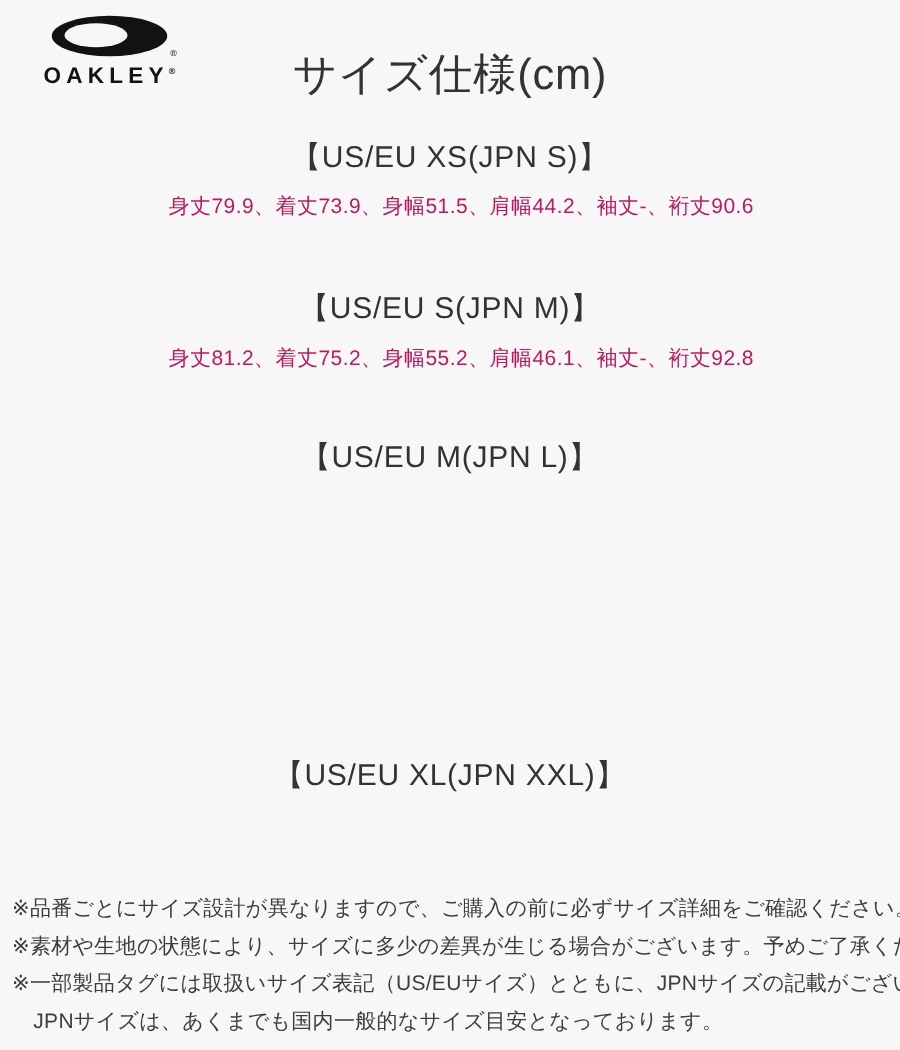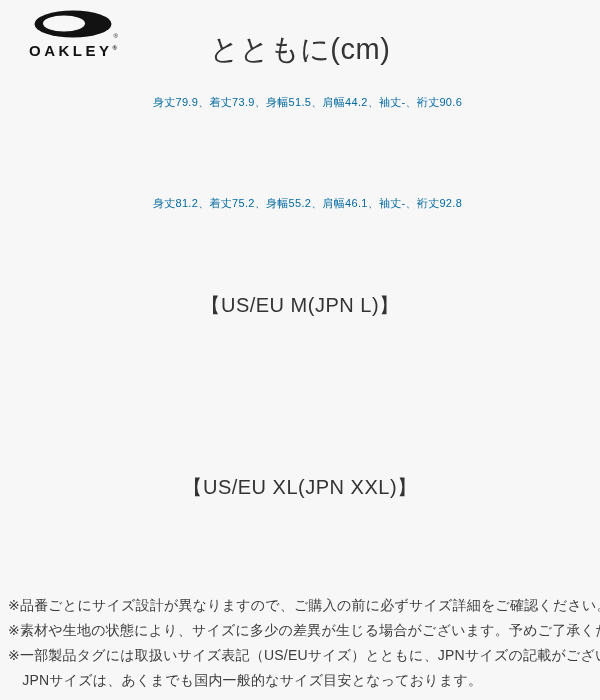--- a/index.html
+++ b/index.html
@@ -65,23 +65,23 @@
   }
   .size-label {
     font-size: 20px;
     line-height: 26px;
     font-weight: 400;
     color: #333333;
     margin-bottom: 9px;
     letter-spacing: 0.5px;
   }
   .size-values {
-    font-size: 11px;
+    font-size: 14px;
     line-height: 20px;
-    color: #0369a1;
+    color: #be185d;
     letter-spacing: 0.3px;
     padding-left: 15px;
   }
 
   
   .notes {
     position: absolute;
     left: 8px;
     top: 593px;
     width: 588px;
@@ -104,36 +104,38 @@
     <div class="brand-logo-wrap">
       <svg width="78" height="28" viewBox="0 0 78 28" aria-hidden="true">
         <ellipse cx="39" cy="14" rx="38.5" ry="13.5" fill="#121212"></ellipse>
         <ellipse cx="30" cy="13.5" rx="21" ry="8" fill="#f7f7f7"></ellipse>
       </svg>
       <span class="logo-reg">®</span>
     </div>
     <div class="wordmark"><span>OAKLEY</span><span class="reg">®</span></div>
   </div>
 
-  <h1 class="title">とともに(cm)</h1>
+  <h1 class="title">サイズ仕様(cm)</h1>
 
   <section class="size-section" style="top:92px">
+    <div class="size-label">【US/EU XS(JPN S)】</div>
     <div class="size-values">身丈79.9、着丈73.9、身幅51.5、肩幅44.2、袖丈-、裄丈90.6</div>
   </section>
 
   <section class="size-section" style="top:193px">
+    <div class="size-label">【US/EU S(JPN M)】</div>
     <div class="size-values">身丈81.2、着丈75.2、身幅55.2、肩幅46.1、袖丈-、裄丈92.8</div>
   </section>
 
   <section class="size-section" style="top:292px">
     <div class="size-label">【US/EU M(JPN L)】</div>
   </section>
 
 
-  <section class="size-section" style="top:474px">
+  <section class="size-section" style="top:504px">
     <div class="size-label">【US/EU XL(JPN XXL)】</div>
   </section>
 
   <div class="notes">
     <p>※品番ごとにサイズ設計が異なりますので、ご購入の前に必ずサイズ詳細をご確認ください。</p>
     <p>※素材や生地の状態により、サイズに多少の差異が生じる場合がございます。予めご了承ください。</p>
     <p>※一部製品タグには取扱いサイズ表記（US/EUサイズ）とともに、JPNサイズの記載がございます。</p>
     <p>　JPNサイズは、あくまでも国内一般的なサイズ目安となっております。</p>
   </div>
 

